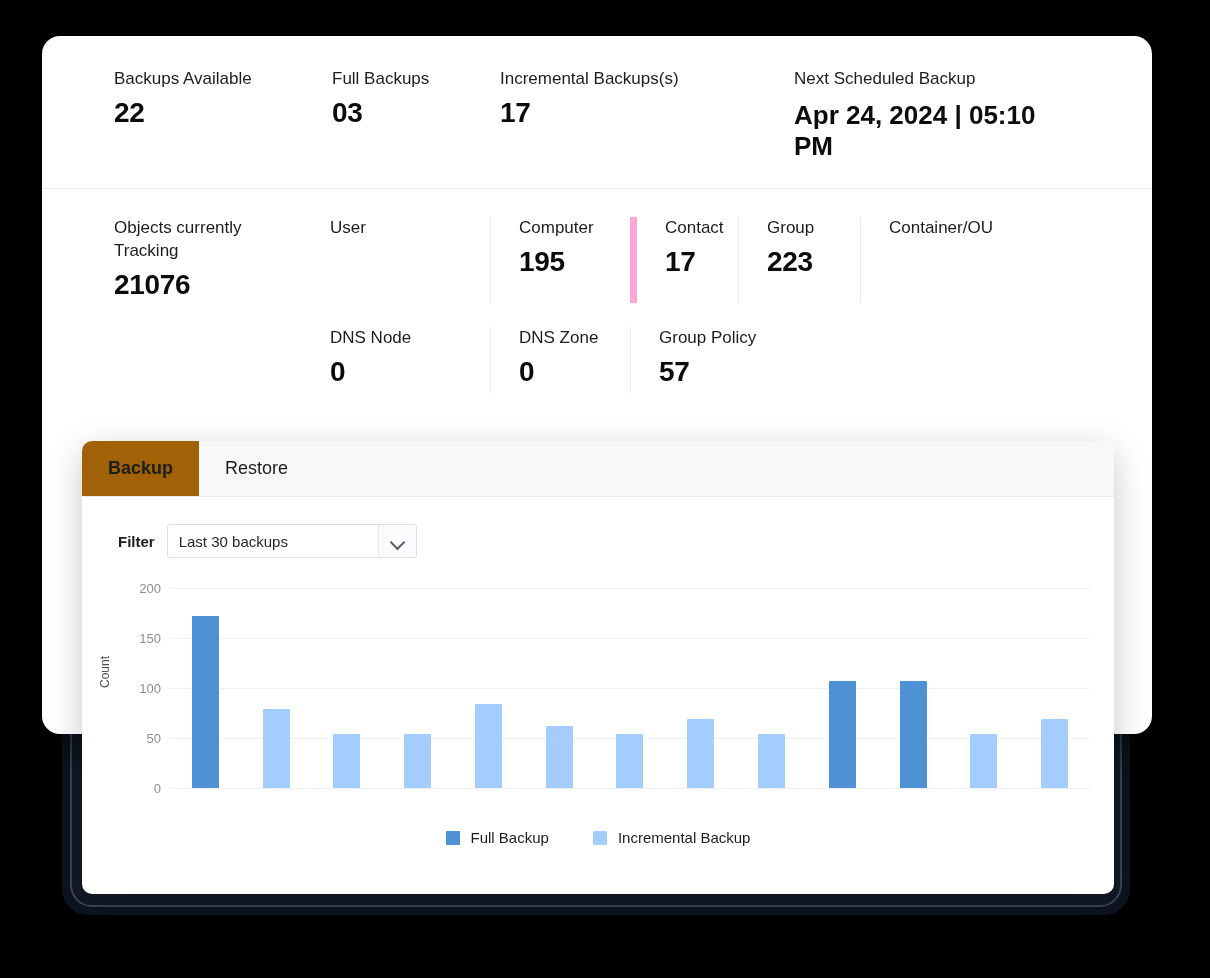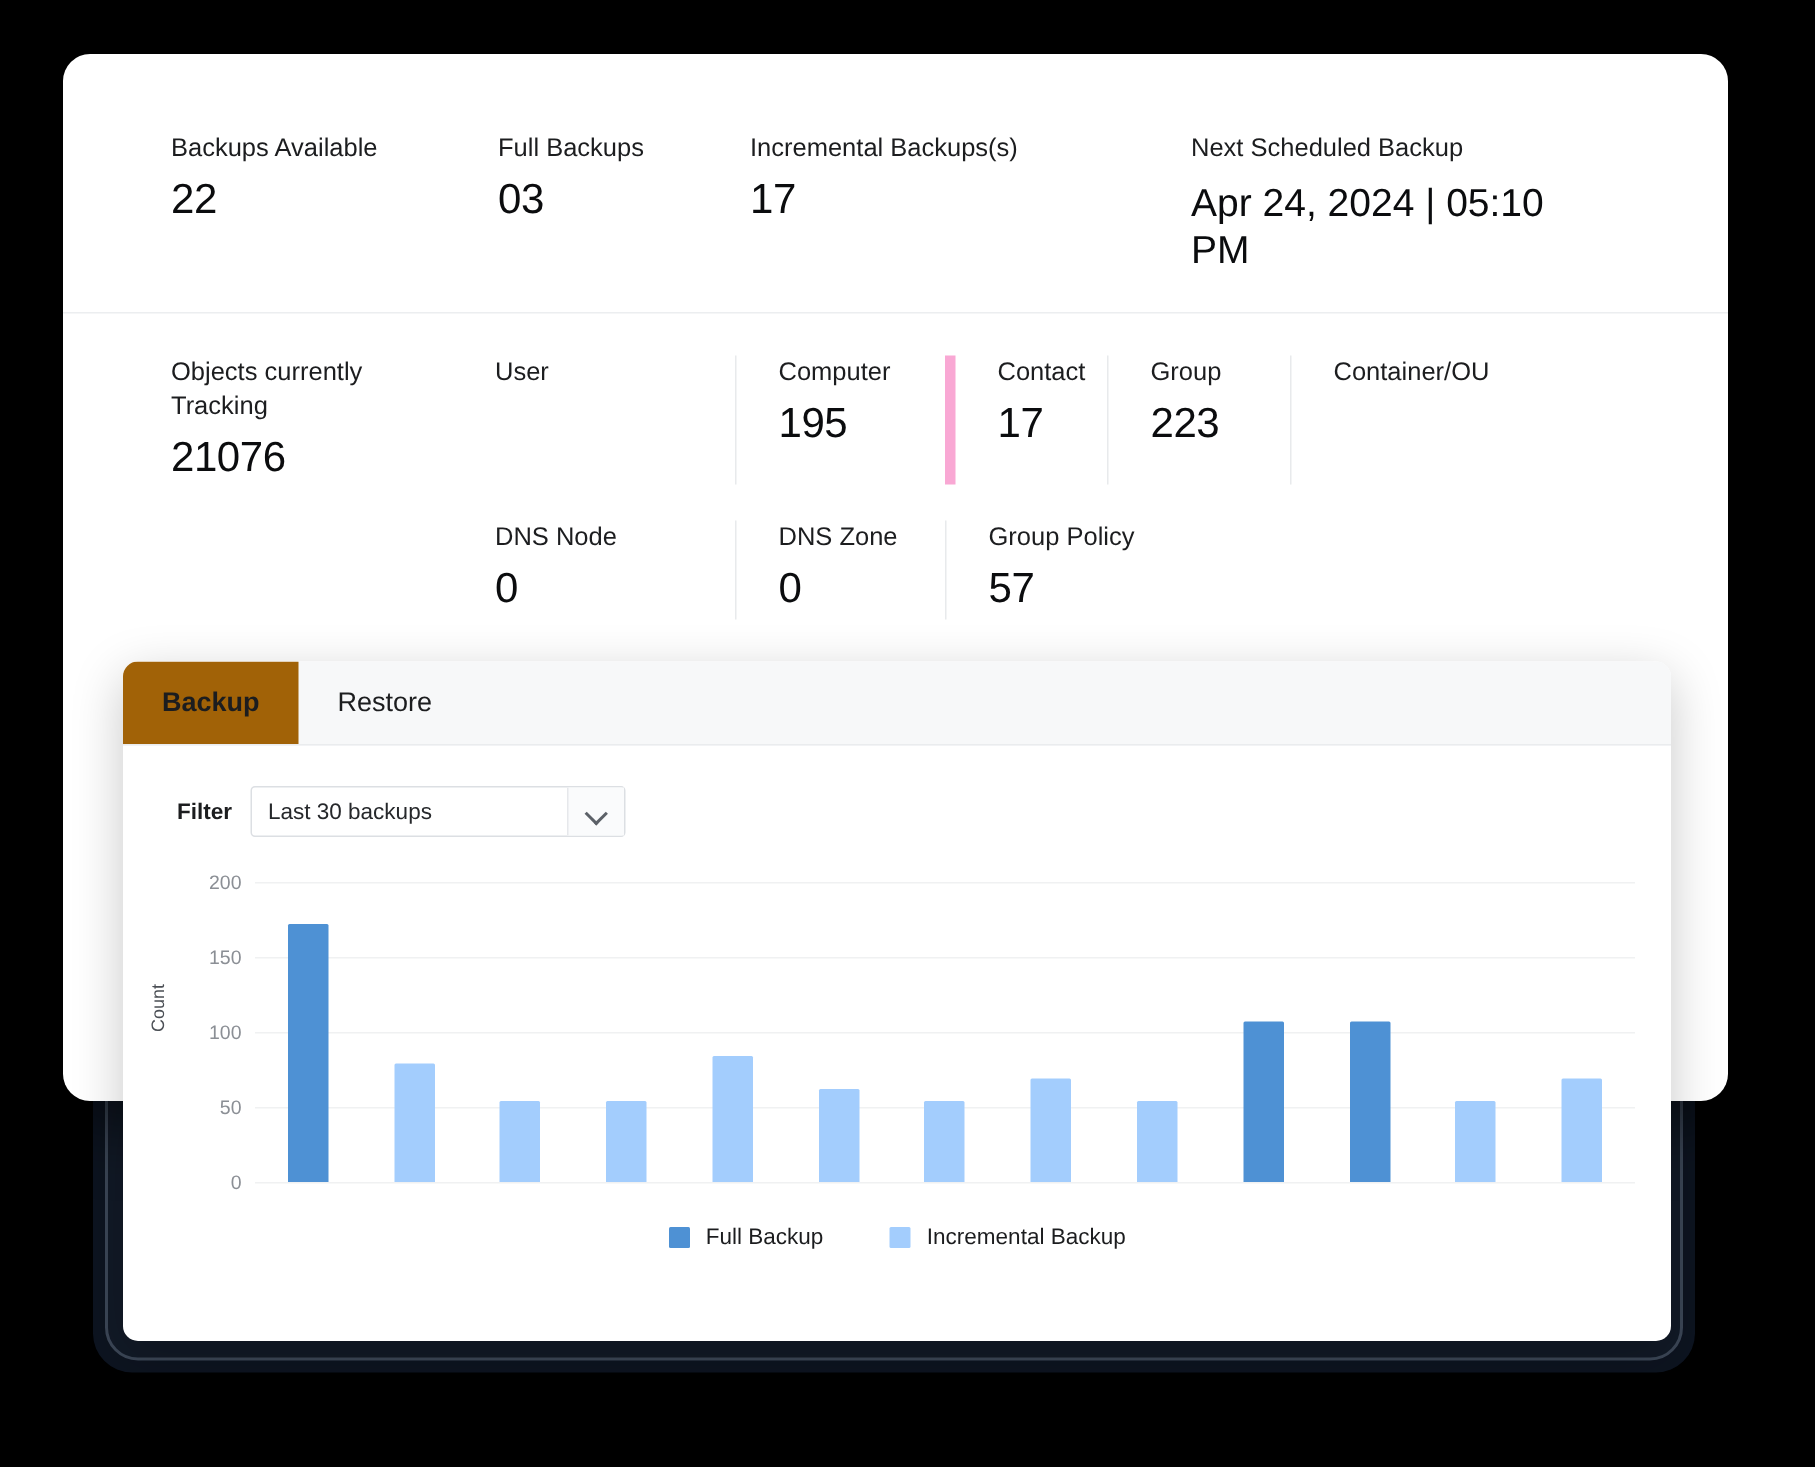--- a/index.html
+++ b/index.html
@@ -30,21 +30,21 @@
   
   .card-top {
     position: absolute;
     left: 42px; top: 36px; width: 1110px; height: 698px;
     background: #ffffff;
     border-radius: 18px;
     box-shadow: 0 14px 44px rgba(0,0,0,0.55);
     overflow: hidden;
   }
 
-  .stats-wrap { padding: 52px 0 0 0; }
+  .stats-wrap { padding: 32px 0 0 0; }
 
   .row-1 {
     display: flex;
     padding: 0 34px 0 72px;
     border-bottom: 1px solid #eceef0;
     padding-bottom: 26px;
   }
   .row-2 {
     display: flex;
     padding: 28px 34px 0 72px;
@@ -57,21 +57,21 @@
   .stat { position: relative; }
   .stat-label {
     font-size: 17px;
     color: #1c1d1f;
     font-weight: 400;
     line-height: 1.35;
     white-space: pre-line;
   }
   .stat-value {
     font-size: 28px;
-    font-weight: 400;
+    font-weight: 700;
     color: #0b0c0e;
     letter-spacing: -0.3px;
     margin-top: 6px;
   }
   .stat-value.small { font-size: 26px; letter-spacing: 0; margin-top: 9px; }
 
   
   .r1c0 { width: 218px; }
   .r1c1 { width: 168px; }
   .r1c2 { width: 294px; }
@@ -174,21 +174,21 @@
     white-space: nowrap;
   }
   .bars {
     position: absolute; left: 0; right: 0; bottom: 0; top: 0;
     display: flex; align-items: flex-end;
   }
   .bar-slot { flex: 1; display: flex; justify-content: center; align-items: flex-end; height: 100%; }
   .bar { width: 27px; border-radius: 1px 1px 0 0; }
 
   .legend {
-    position: absolute; left: 0; right: 0; bottom: 17px;
+    position: absolute; left: 0; right: 0; bottom: 4px;
     display: flex; justify-content: center; align-items: center; gap: 44px;
   }
   .legend-item { display: flex; align-items: center; gap: 11px; }
   .legend-swatch { width: 14px; height: 14px; border-radius: 1px; }
   .legend-text { font-size: 15px; color: #1c1d1f; }
 </style>
 </head>
 <body>
 
 <div id="stage">

